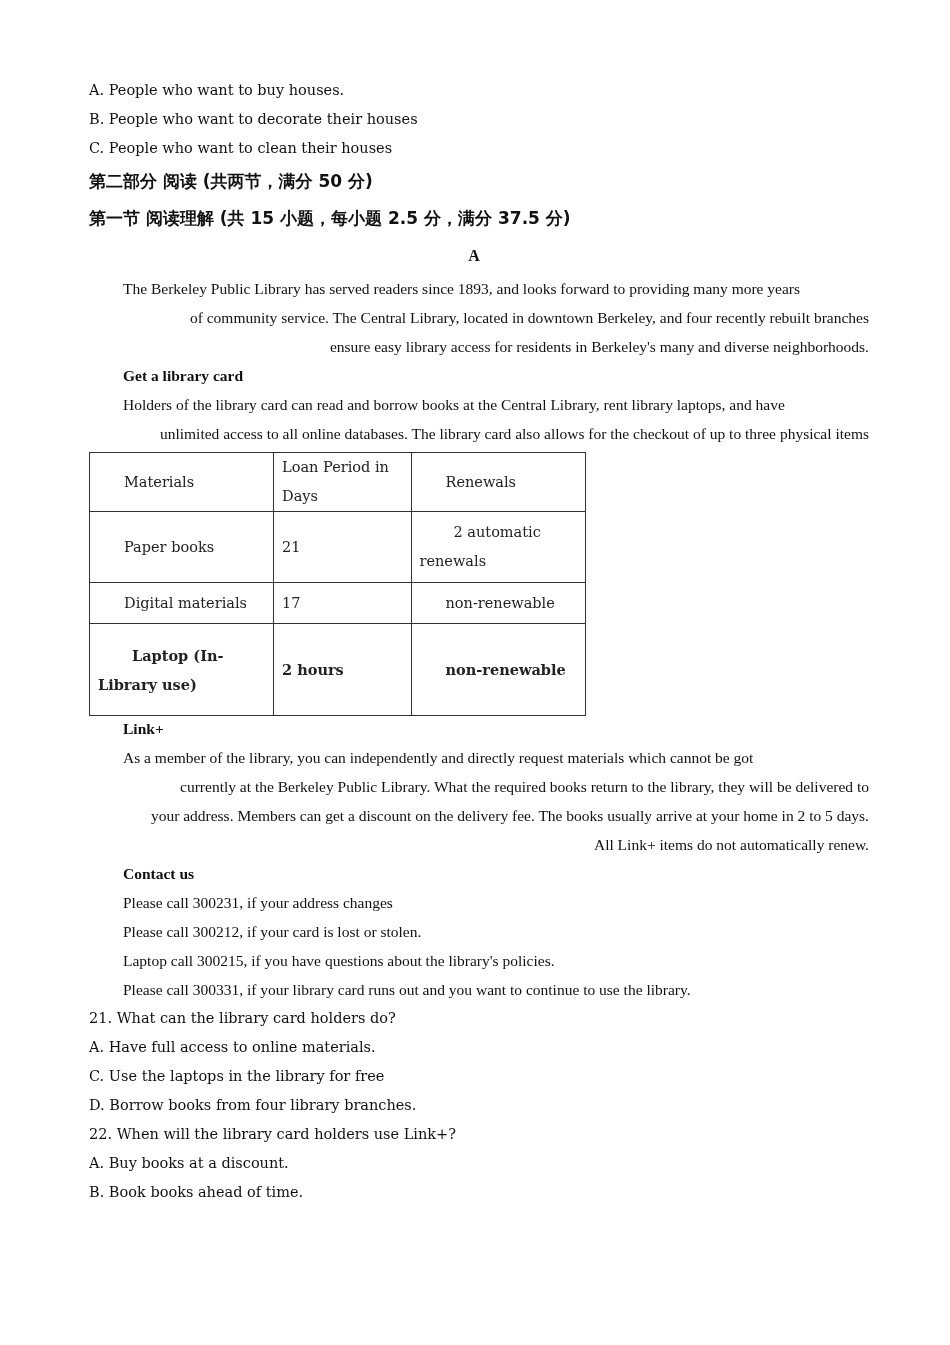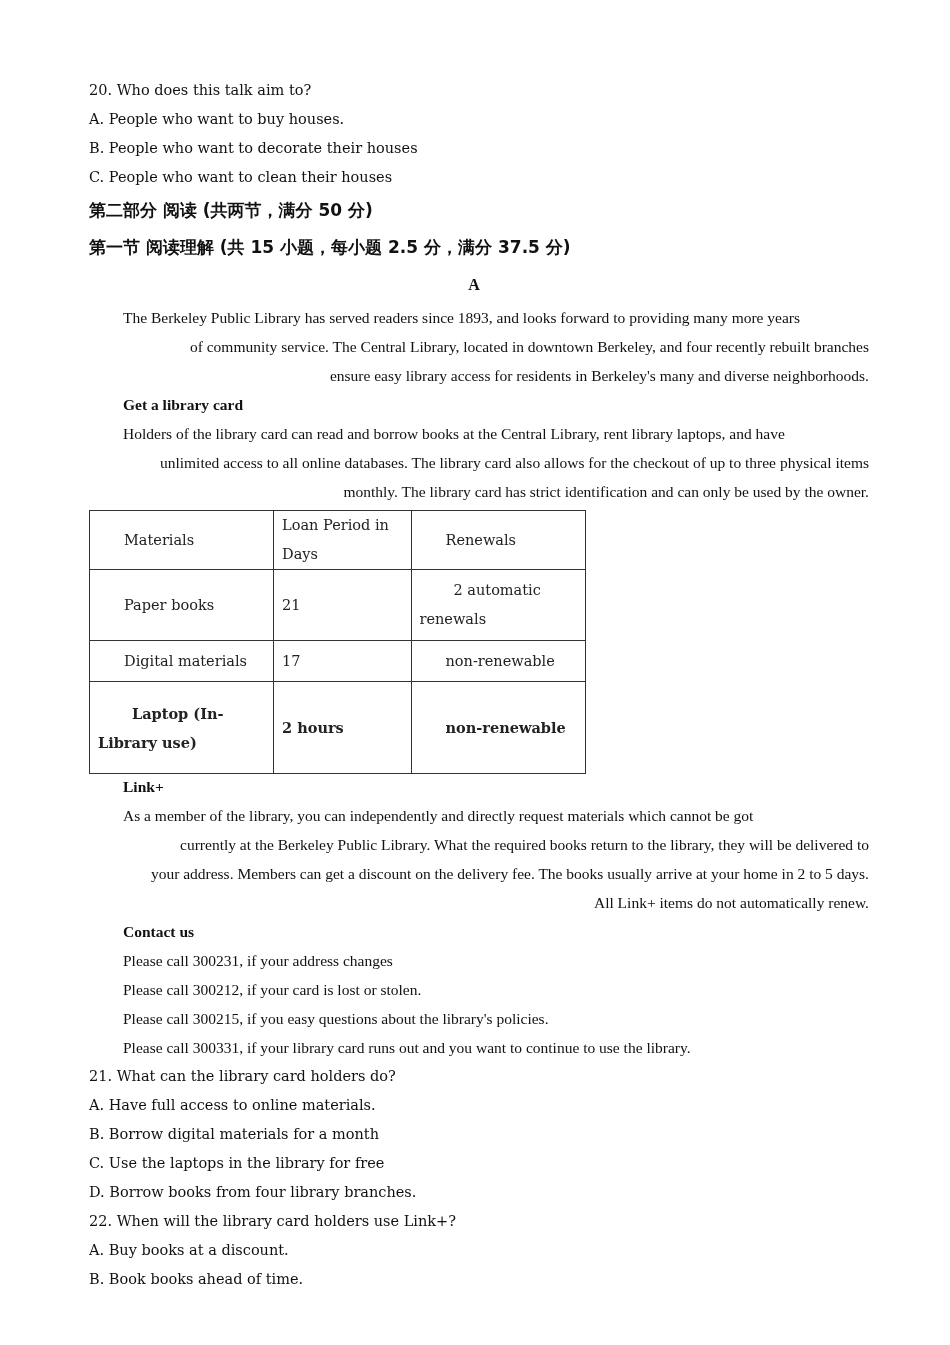--- a/index.html
+++ b/index.html
@@ -87,21 +87,20 @@
       font-family: "DejaVu Serif", "Liberation Serif", serif;
       font-size: 14.5px;
     }
   </style>
 </head>
 <body>
 
 <div class="page">
 
   <div>
-    <div class="q-line">20. Who does this talk aim to?</div>
     <div class="q-line">A. People who want to buy houses.</div>
     <div class="q-line">B. People who want to decorate their houses</div>
     <div class="q-line">C. People who want to clean their houses</div>
   </div>
 
   <div>
     <div class="heading-cn">第二部分   阅读  (共两节，满分 50 分)</div>
     <div class="heading-cn">第一节 阅读理解   (共 15 小题，每小题 2.5 分，满分 37.5 分)</div>
   </div>
 
@@ -110,21 +109,20 @@
   <div>
     <div class="indented">The Berkeley Public Library has served readers since 1893, and looks forward to providing many more years</div>
     <div class="line">of community service. The Central Library, located in downtown Berkeley, and four recently rebuilt branches</div>
     <div class="line">ensure easy library access for residents in Berkeley's many and diverse neighborhoods.</div>
   </div>
 
   <div class="sub-heading">Get a library card</div>
   <div>
     <div class="indented">Holders of the library card can read and borrow books at the Central Library, rent library laptops, and have</div>
     <div class="line">unlimited access to all online databases. The library card also allows for the checkout of up to three physical items</div>
-    <div class="line">monthly. The library card has strict identification and can only be used by the owner.</div>
   </div>
 
   <table class="loan-table">
     <tbody>
         <tr class="row-h1">
       <td class="col1 ind">Materials</td>
       <td class="col2">Loan Period in Days</td>
       <td class="col3 ind">Renewals</td>
     </tr>
     <tr class="row-h2">
@@ -156,28 +154,27 @@
     <div class="indented">As a member of the library, you can independently and directly request materials which cannot be got</div>
     <div class="line">currently at the Berkeley Public Library. What the required books return to the library, they will be delivered to</div>
     <div class="line">your address. Members can get a discount on the delivery fee. The books usually arrive at your home in 2 to 5 days.</div>
     <div class="line">All Link+ items do not automatically renew.</div>
   </div>
 
   <div class="sub-heading">Contact us</div>
   <div>
     <div class="indented">Please call 300231, if your address changes</div>
     <div class="indented">Please call 300212, if your card is lost or stolen.</div>
-    <div class="indented">Please call 300215, if you easy questions about the library's policies.</div>
+    <div class="indented">Laptop call 300215, if you have questions about the library's policies.</div>
     <div class="indented">Please call 300331, if your library card runs out and you want to continue to use the library.</div>
   </div>
 
   <div>
     <div class="q-line">21. What can the library card holders do?</div>
     <div class="q-line">A. Have full access to online materials.</div>
-    <div class="q-line">B. Borrow digital materials for a month</div>
     <div class="q-line">C. Use the laptops in the library for free</div>
     <div class="q-line">D. Borrow books from four library branches.</div>
   </div>
   <div>
     <div class="q-line">22. When will the library card holders use Link+?</div>
     <div class="q-line">A. Buy books at a discount.</div>
     <div class="q-line">B. Book books ahead of time.</div>
   </div>
 
 </div>

